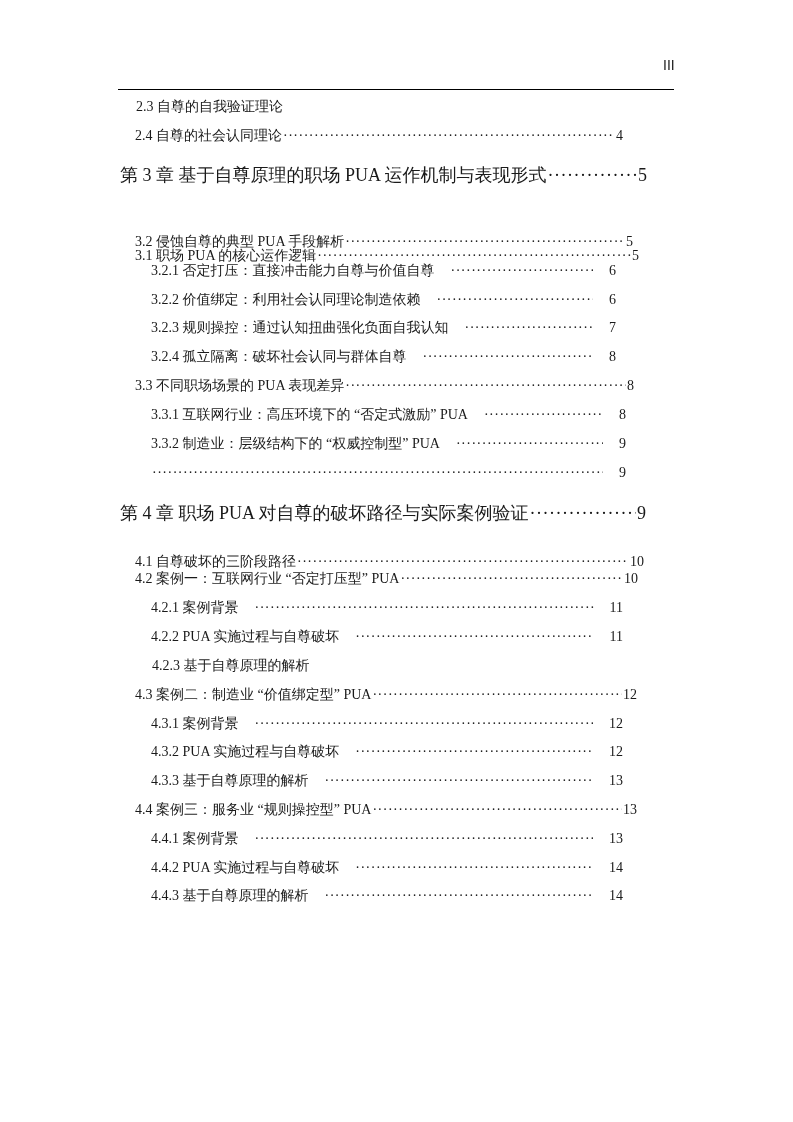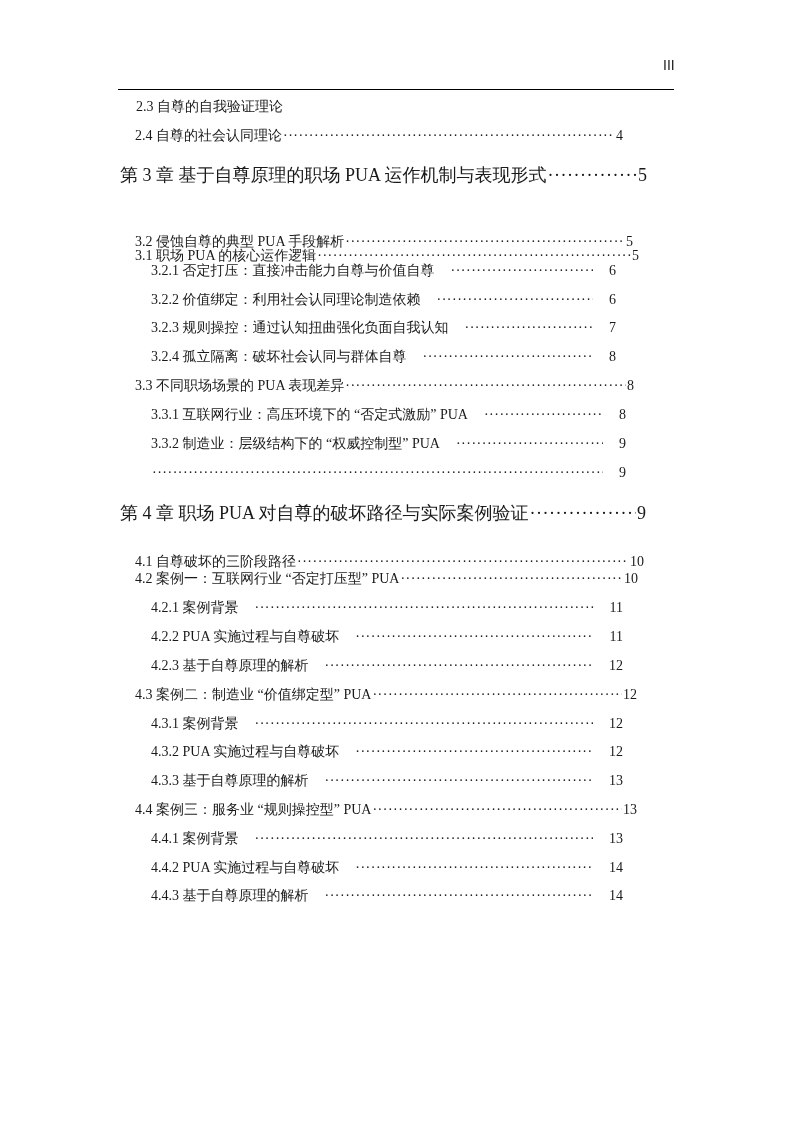--- a/index.html
+++ b/index.html
@@ -169,21 +169,21 @@
     <span class="toc-leader"></span>
     <span class="toc-page">11</span>
   </div>
 
   <div class="toc-row lvl-3" style="top:627px; width:472px;">
     <span class="toc-title">4.2.2 PUA 实施过程与自尊破坏</span>
     <span class="toc-leader"></span>
     <span class="toc-page">11</span>
   </div>
 
-  <div class="toc-row lvl-3" style="top:656px; width:472px;">
+  <div class="toc-row lvl-3" style="top:656px; width:472px;flex-direction:column;">
     <span class="toc-title">4.2.3  基于自尊原理的解析</span>
     <span class="toc-leader"></span>
     <span class="toc-page">12</span>
   </div>
 
   <div class="toc-row lvl-2" style="top:685px; width:502px;">
     <span class="toc-title">4.3  案例二：制造业 “价值绑定型” PUA</span>
     <span class="toc-leader"></span>
     <span class="toc-page">12</span>
   </div>

